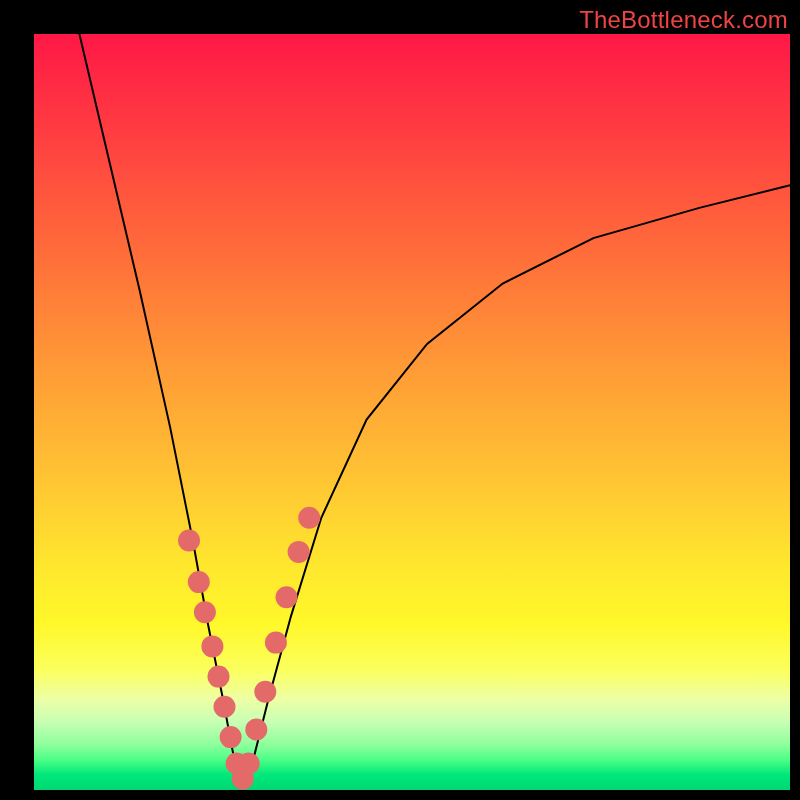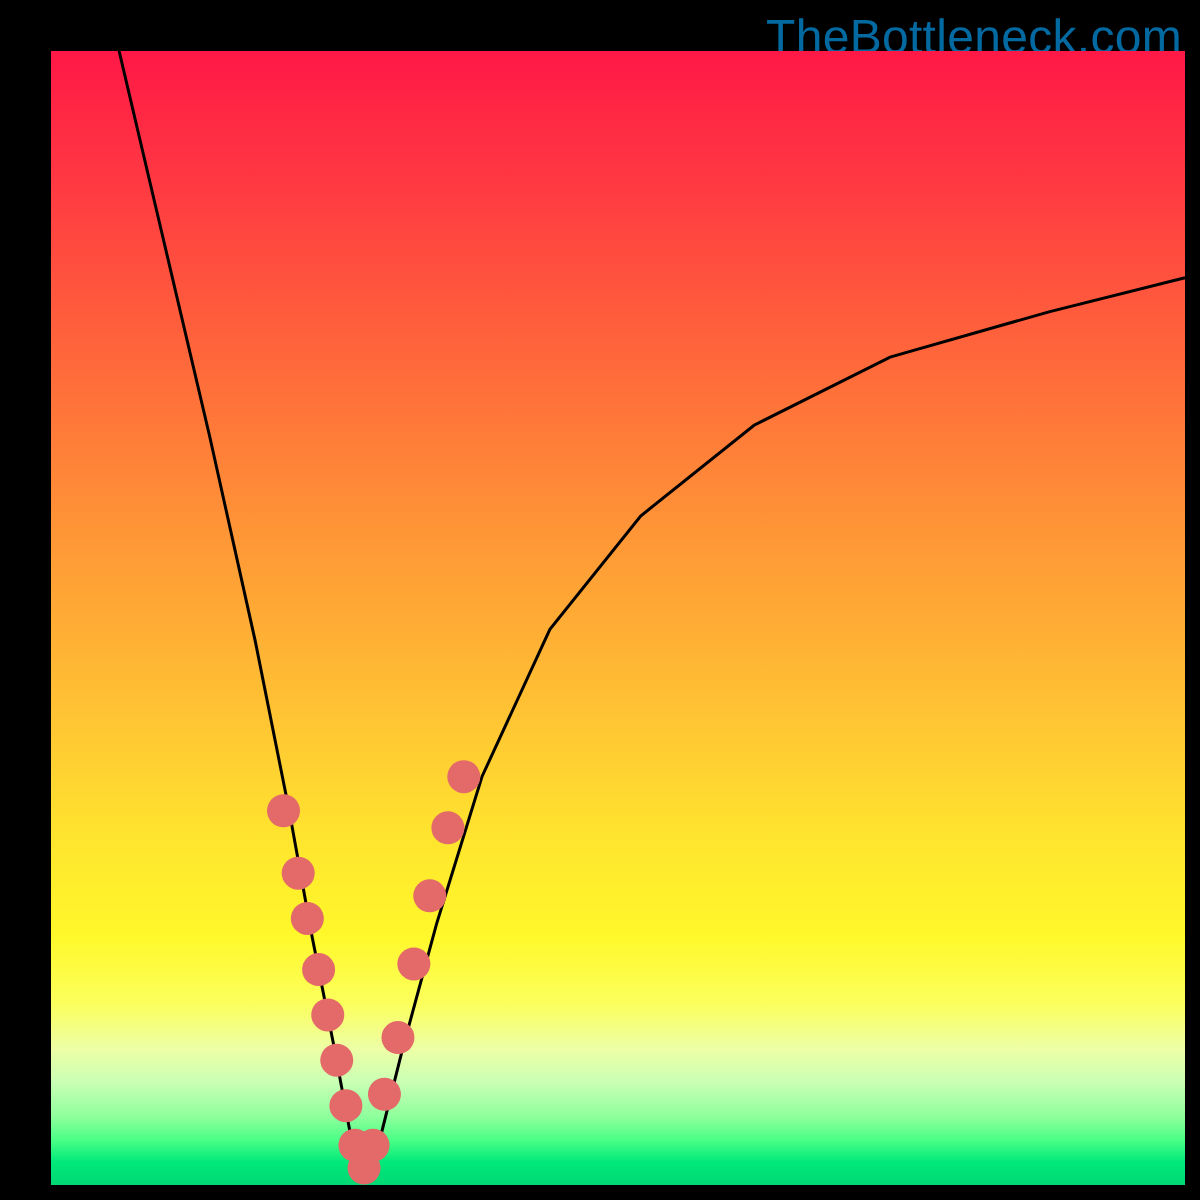--- a/index.html
+++ b/index.html
@@ -41,22 +41,22 @@
       #8eff9c 94%,
       #4bff86 96%,
       #00e87a 98%,
       #00d873 100%
     );
   }
   .watermark {
     position: absolute;
     top: 6px;
     right: 12px;
-    color: #0369a1;
-    font-size: 32px;
+    color: #ef4444;
+    font-size: 24px;
     font-weight: 400;
     letter-spacing: 0.2px;
     user-select: none;
   }
   svg.curve {
     position: absolute;
     left: 0;
     top: 0;
     width: 756px;
     height: 756px;

